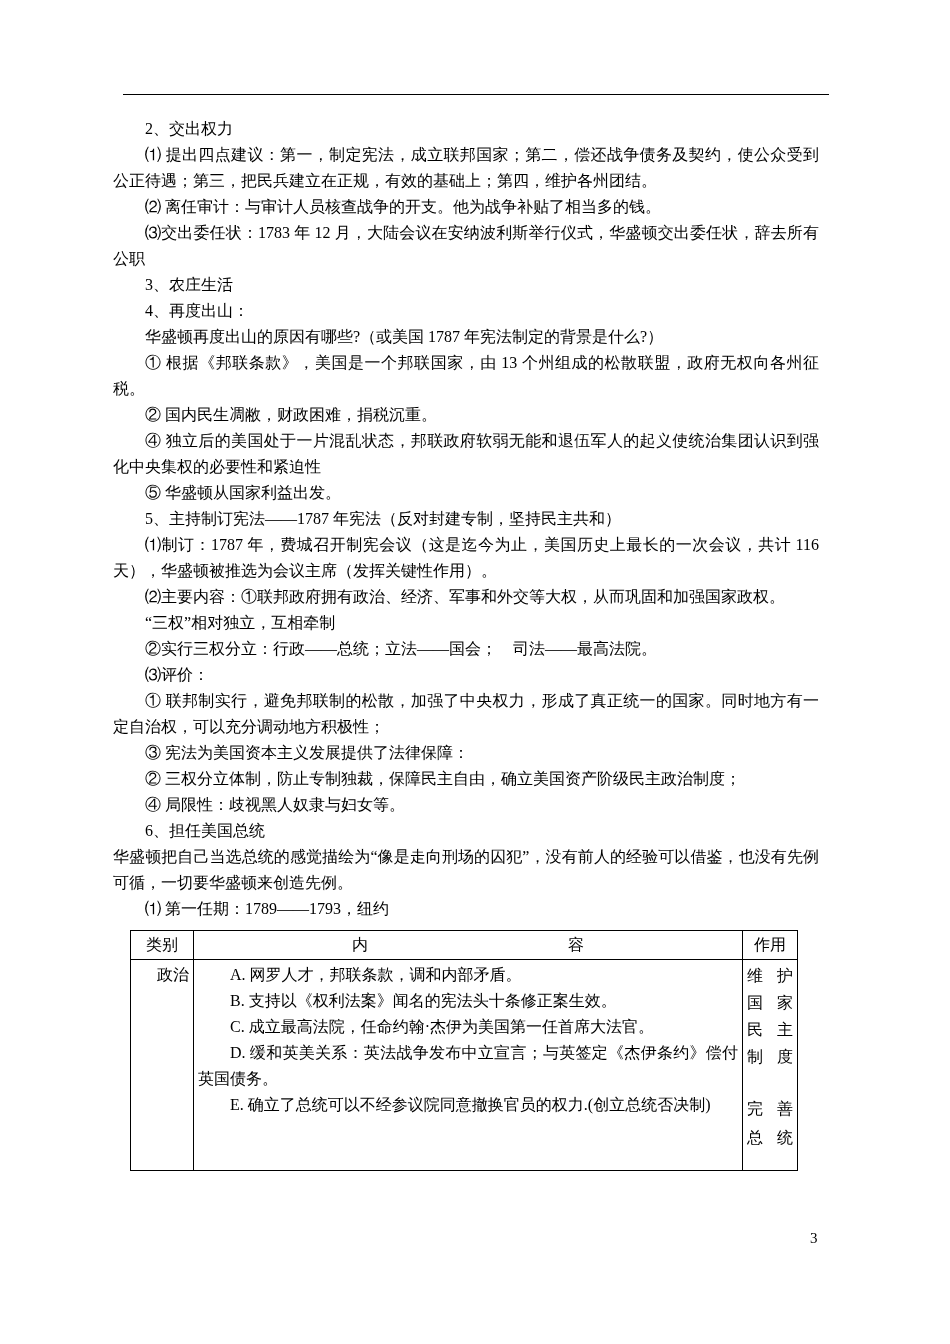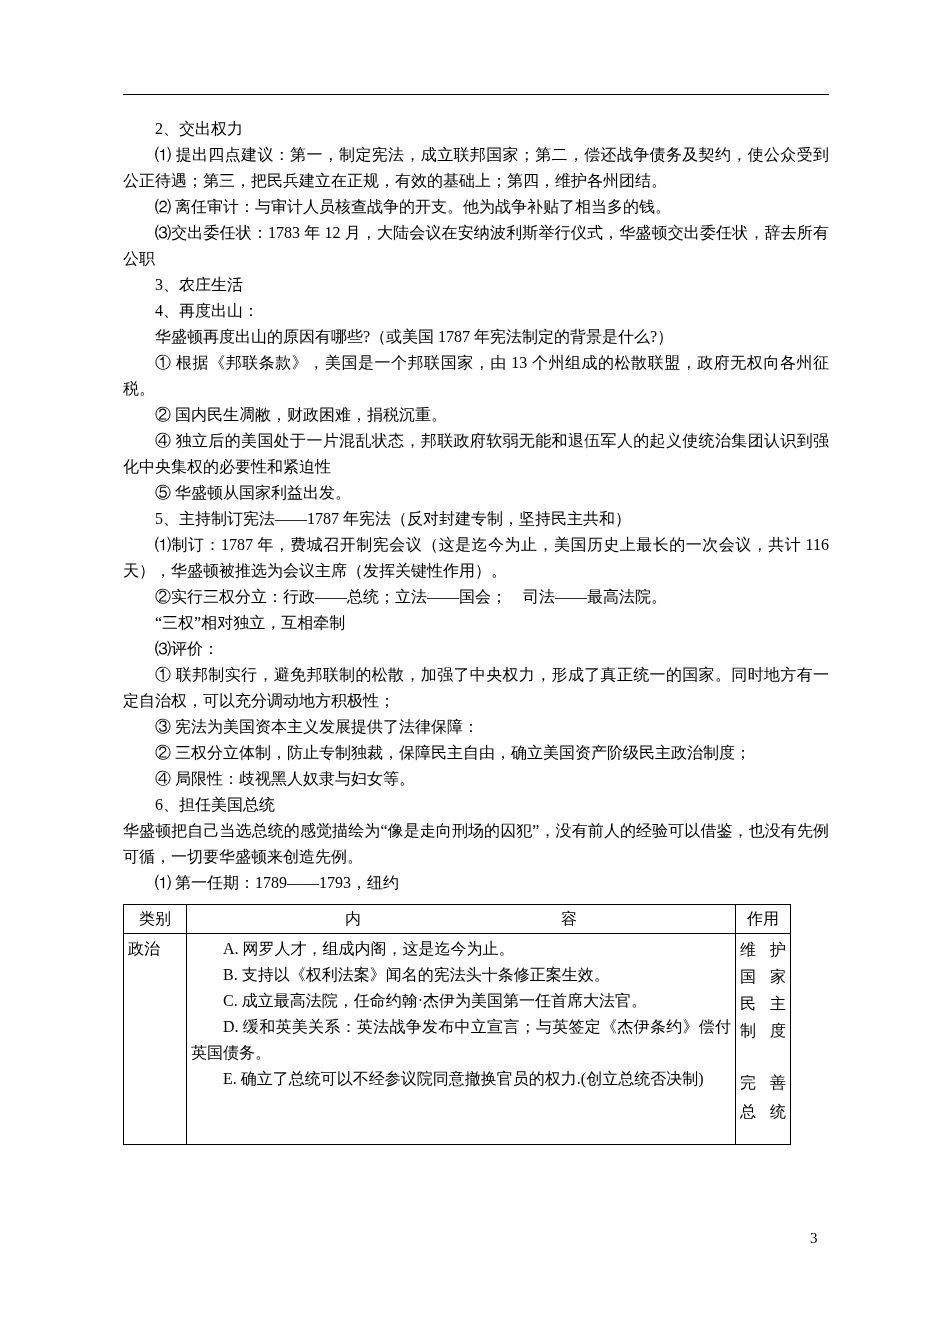--- a/index.html
+++ b/index.html
@@ -17,36 +17,37 @@
   .header-rule {
     position: absolute;
     left: 123px;
     top: 94px;
     width: 706px;
     height: 1px;
     background: #000000;
   }
   .content {
     position: absolute;
-    left: 123px;
+    left: 113px;
     top: 116px;
     width: 706px;
     font-size: 16px;
     line-height: 26px;
   }
   .para {
     margin: 0;
     text-align: justify;
     word-break: break-all;
   }
   .ind2 { text-indent: 2em; }
   .ind0 { text-indent: 0; }
 
   table.policy {
     border-collapse: collapse;
+    margin-left: 17px;
     margin-top: 8px;
     width: 668px;
     table-layout: fixed;
   }
   table.policy th, table.policy td {
     border: 1px solid #000000;
     font-weight: normal;
     font-size: 16px;
     vertical-align: top;
     padding: 2px 4px;
@@ -55,21 +56,21 @@
   .col-cont  { width: 540px; }
   .col-eff   { width: 54px; }
   th.hdr { text-align: center; height: 24px; line-height: 24px; }
   .hdr-content-inner {
     display: flex;
     justify-content: center;
     gap: 200px;
   }
   td.cell-cat {
     vertical-align: middle;
-    text-align: left;
+    text-align: right;
     padding-left: 6px;
   }
   td.cell-content {
     padding: 6px 10px 6px 8px;
     min-height: 200px;
     height: 206px;
   }
   td.cell-content p.item {
     margin: 0;
     text-indent: 2em;
@@ -110,22 +111,23 @@
   <p class="para ind2">⑶交出委任状：1783 年 12 月，大陆会议在安纳波利斯举行仪式，华盛顿交出委任状，辞去所有公职</p>
   <p class="para ind2">3、农庄生活</p>
   <p class="para ind2">4、再度出山：</p>
   <p class="para ind2">华盛顿再度出山的原因有哪些?（或美国 1787 年宪法制定的背景是什么?）</p>
   <p class="para ind2">① 根据《邦联条款》，美国是一个邦联国家，由 13 个州组成的松散联盟，政府无权向各州征税。</p>
   <p class="para ind2">② 国内民生凋敝，财政困难，捐税沉重。</p>
   <p class="para ind2">④ 独立后的美国处于一片混乱状态，邦联政府软弱无能和退伍军人的起义使统治集团认识到强化中央集权的必要性和紧迫性</p>
   <p class="para ind2">⑤ 华盛顿从国家利益出发。</p>
   <p class="para ind2">5、主持制订宪法——1787 年宪法（反对封建专制，坚持民主共和）</p>
   <p class="para ind2">⑴制订：1787 年，费城召开制宪会议（这是迄今为止，美国历史上最长的一次会议，共计 116 天），华盛顿被推选为会议主席（发挥关键性作用）。</p>
+  <p class="para ind2">⑵主要内容：①联邦政府拥有政治、经济、军事和外交等大权，从而巩固和加强国家政权。</p>
+  <p class="para ind2">“三权”相对独立，互相牵制</p>
   <p class="para ind2">②实行三权分立：行政——总统；立法——国会；　司法——最高法院。</p>
-  <p class="para ind2">“三权”相对独立，互相牵制</p>
   <p class="para ind2">⑶评价：</p>
   <p class="para ind2">① 联邦制实行，避免邦联制的松散，加强了中央权力，形成了真正统一的国家。同时地方有一定自治权，可以充分调动地方积极性；</p>
   <p class="para ind2">③ 宪法为美国资本主义发展提供了法律保障：</p>
   <p class="para ind2">② 三权分立体制，防止专制独裁，保障民主自由，确立美国资产阶级民主政治制度；</p>
   <p class="para ind2">④ 局限性：歧视黑人奴隶与妇女等。</p>
   <p class="para ind2">6、担任美国总统</p>
   <p class="para ind0">华盛顿把自己当选总统的感觉描绘为“像是走向刑场的囚犯”，没有前人的经验可以借鉴，也没有先例可循，一切要华盛顿来创造先例。</p>
   <p class="para ind2">⑴ 第一任期：1789——1793，纽约</p>
 
   <table class="policy">
@@ -141,21 +143,21 @@
         <div class="hdr-content-inner">
           <span>内</span>
           <span>容</span>
         </div>
       </th>
       <th class="hdr">作用</th>
     </tr>
     <tr>
       <td class="cell-cat">政治</td>
       <td class="cell-content">
-        <p class="item">A. 网罗人才，组成内阁，这是迄今为止。</p>
+        <p class="item">A. 网罗人才，邦联条款，调和内部矛盾。</p>
         <p class="item">B. 支持以《权利法案》闻名的宪法头十条修正案生效。</p>
         <p class="item">C. 成立最高法院，任命约翰·杰伊为美国第一任首席大法官。</p>
         <p class="item">D. 缓和英美关系：英法战争发布中立宣言；与英签定《杰伊条约》偿付英国债务。</p>
         <p class="item">E. 确立了总统可以不经参议院同意撤换官员的权力.(创立总统否决制)</p>
       </td>
       <td class="cell-eff">
         <p>维 护</p>
         <p>国 家</p>
         <p>民 主</p>
         <p>制度</p>

